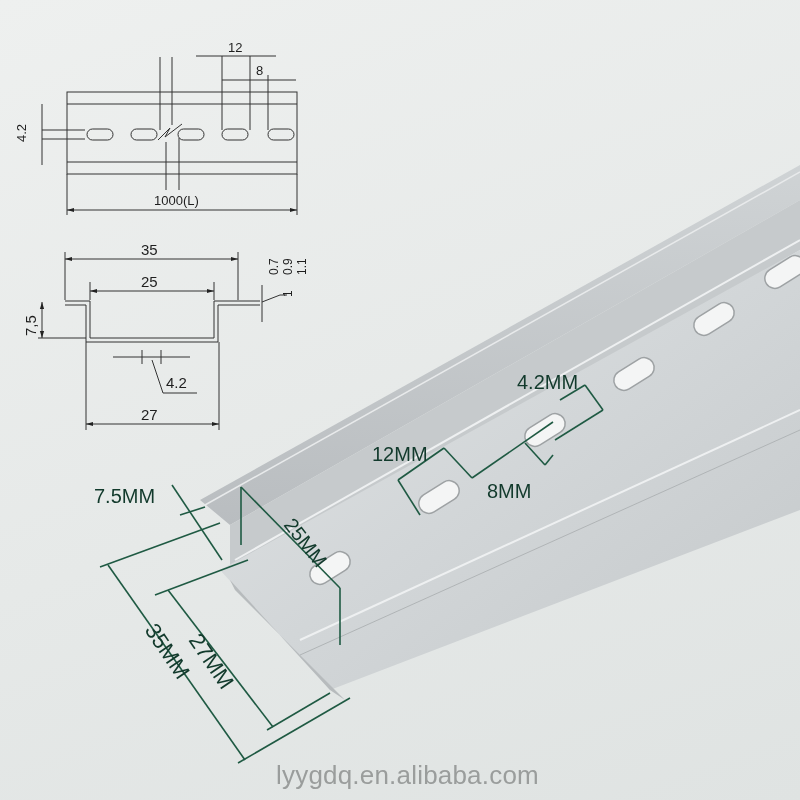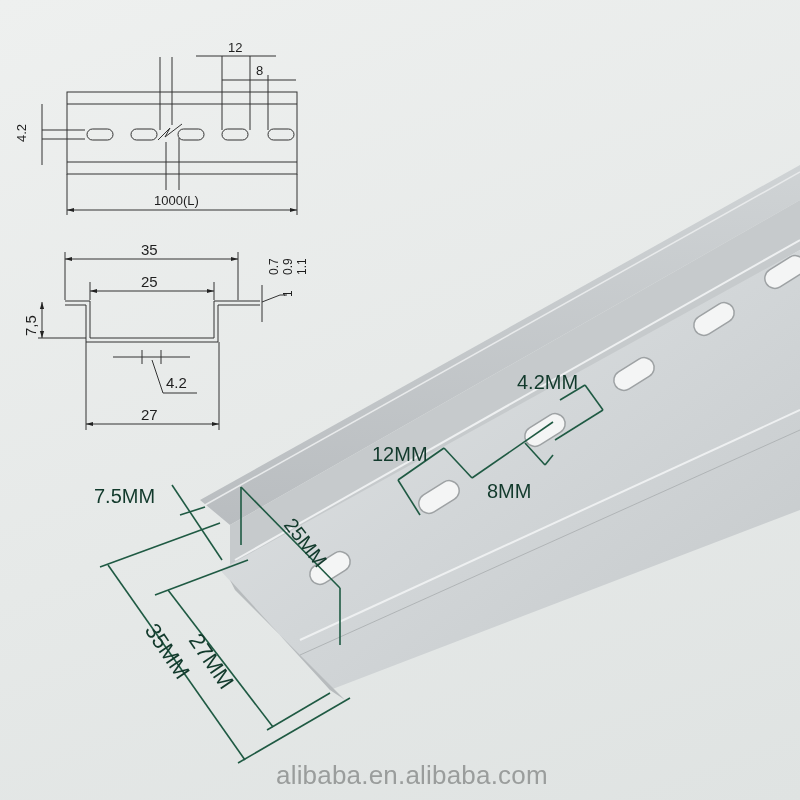--- a/index.html
+++ b/index.html
@@ -151,14 +151,14 @@
   <text class="dt" x="141" y="255" font-size="15">35</text>
   <text class="dt" x="141" y="287" font-size="15">25</text>
   <text class="dt" x="141" y="420" font-size="15">27</text>
   <text class="dt" font-size="15" transform="translate(36,336) rotate(-90)">7,5</text>
   <text class="dt" x="166" y="388" font-size="15">4.2</text>
   <text class="dt" font-size="12" transform="translate(278,275) rotate(-90)">0.7</text>
   <text class="dt" font-size="12" transform="translate(292,275) rotate(-90)">0.9</text>
   <text class="dt" font-size="12" transform="translate(306,275) rotate(-90)">1.1</text>
   <text class="dt" font-size="12" transform="translate(292,297) rotate(-90)">1</text>
 </svg>
-<div class="wm">alibaba.en.alibaba.com</div>
+<div class="wm">lyygdq.en.alibaba.com</div>
 </div>
 
 </body></html>

